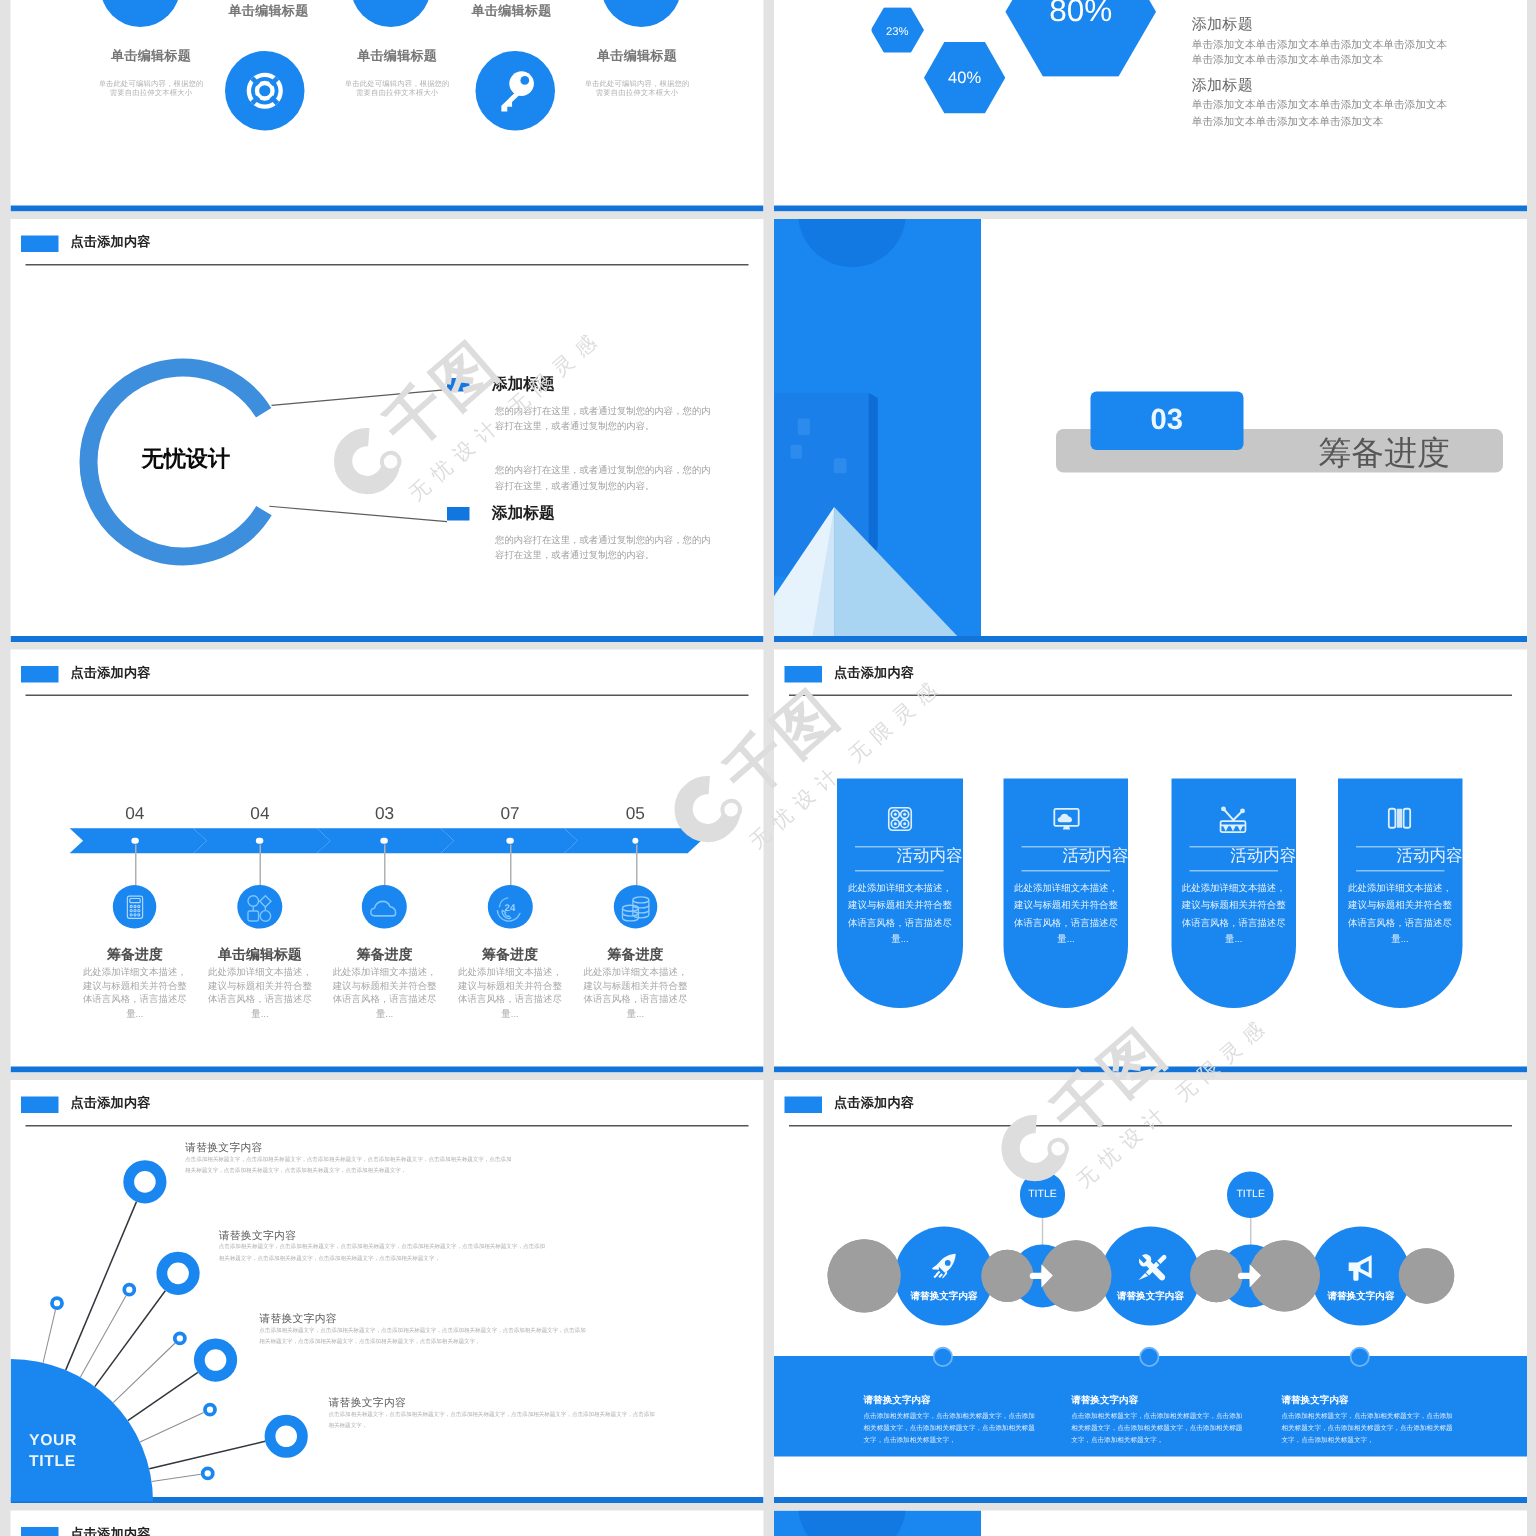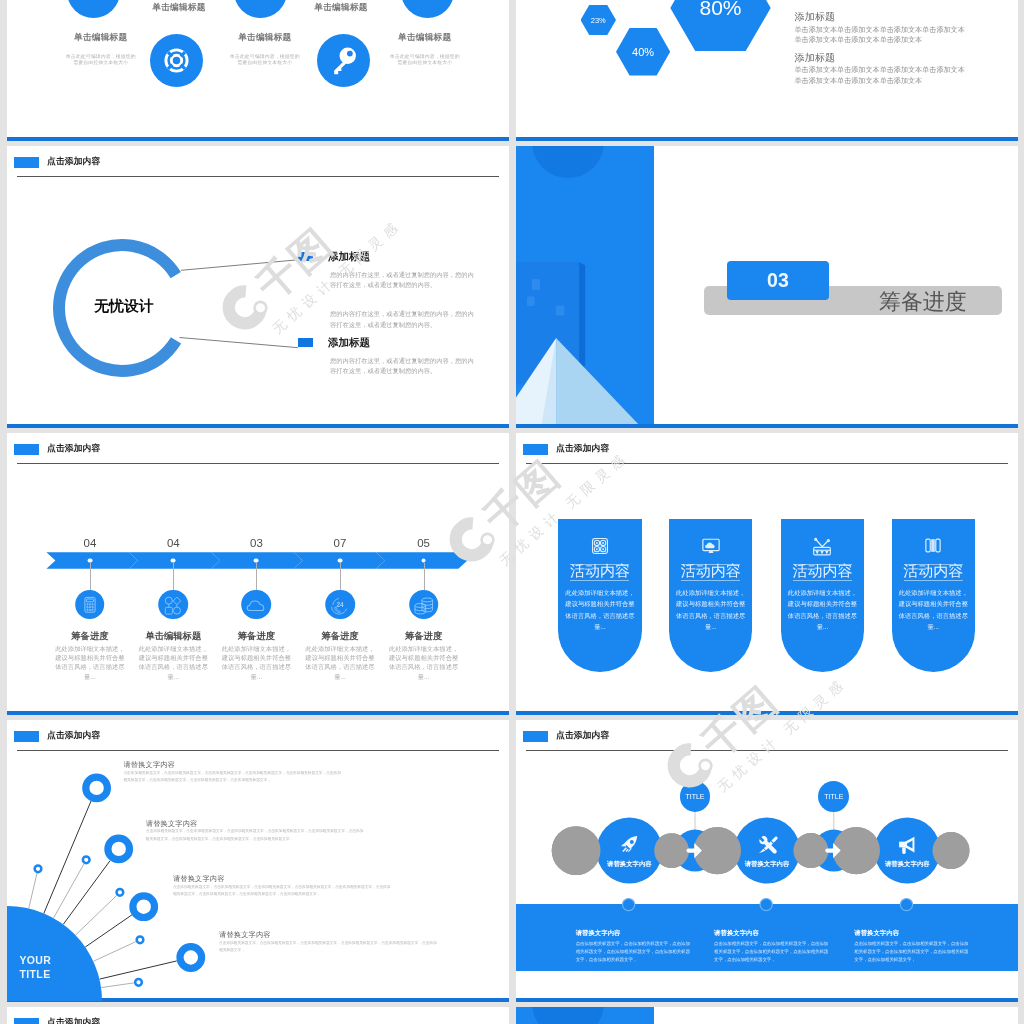--- a/index.html
+++ b/index.html
@@ -47,21 +47,21 @@
   
   .s5-num{position:absolute;font-size:11.5px;color:#4c4c4c;text-align:center;width:40px;transform:translateX(-50%);line-height:12px;}
   .s5-dot{position:absolute;width:4.9px;height:4.9px;border-radius:50%;background:#fff;transform:translate(-50%,-50%);}
   .s5-stem{position:absolute;width:1px;background:#b0b0b0;}
   .s5-ic{position:absolute;width:29.6px;height:29.6px;border-radius:50%;background:#1a86f0;transform:translateX(-50%);}
   .s5-t{position:absolute;font-size:9.3px;font-weight:bold;color:#4e4e4e;text-align:center;width:110px;transform:translateX(-50%);line-height:10px;}
   .s5-b{position:absolute;font-size:6.3px;color:#a7a7a7;line-height:9.2px;text-align:center;width:70px;transform:translateX(-50%);}
 
   
   .s6-card{position:absolute;width:83.5px;height:152.6px;background:#1a86f0;border-radius:0 0 41.75px 41.75px;}
-  .s6-t{position:absolute;font-size:15px;color:#e6f2fe;text-align:center;width:83.5px;line-height:10px;}
+  .s6-t{position:absolute;font-size:11px;color:#e6f2fe;text-align:right;width:83.5px;line-height:10px;}
   .s6-sep{position:absolute;height:1px;background:#8cc3f5;width:59px;left:12.3px;}
   .s6-b{position:absolute;font-size:6.3px;color:#e8f3fe;line-height:11.4px;text-align:center;width:70px;left:6.8px;}
   .s7-t{position:absolute;font-size:7.2px;color:#5e5e5e;white-space:nowrap;line-height:8px;letter-spacing:.2px;}
   .s7-b{position:absolute;font-size:3.7px;color:#aeaeae;line-height:7.3px;width:219px;}
   .s7-title{position:absolute;color:#e9f4fe;font-size:10.5px;font-weight:bold;line-height:14.1px;letter-spacing:.4px;}
   .s8-bub{position:absolute;border-radius:50%;background:#1a86f0;display:flex;align-items:center;justify-content:center;color:#fff;font-size:7px;}
   .s8-lab{position:absolute;font-size:6.4px;color:#fff;text-align:center;width:80px;font-weight:bold;}
   .s8-band{position:absolute;left:0;right:0;background:#1a86f0;}
 
   

